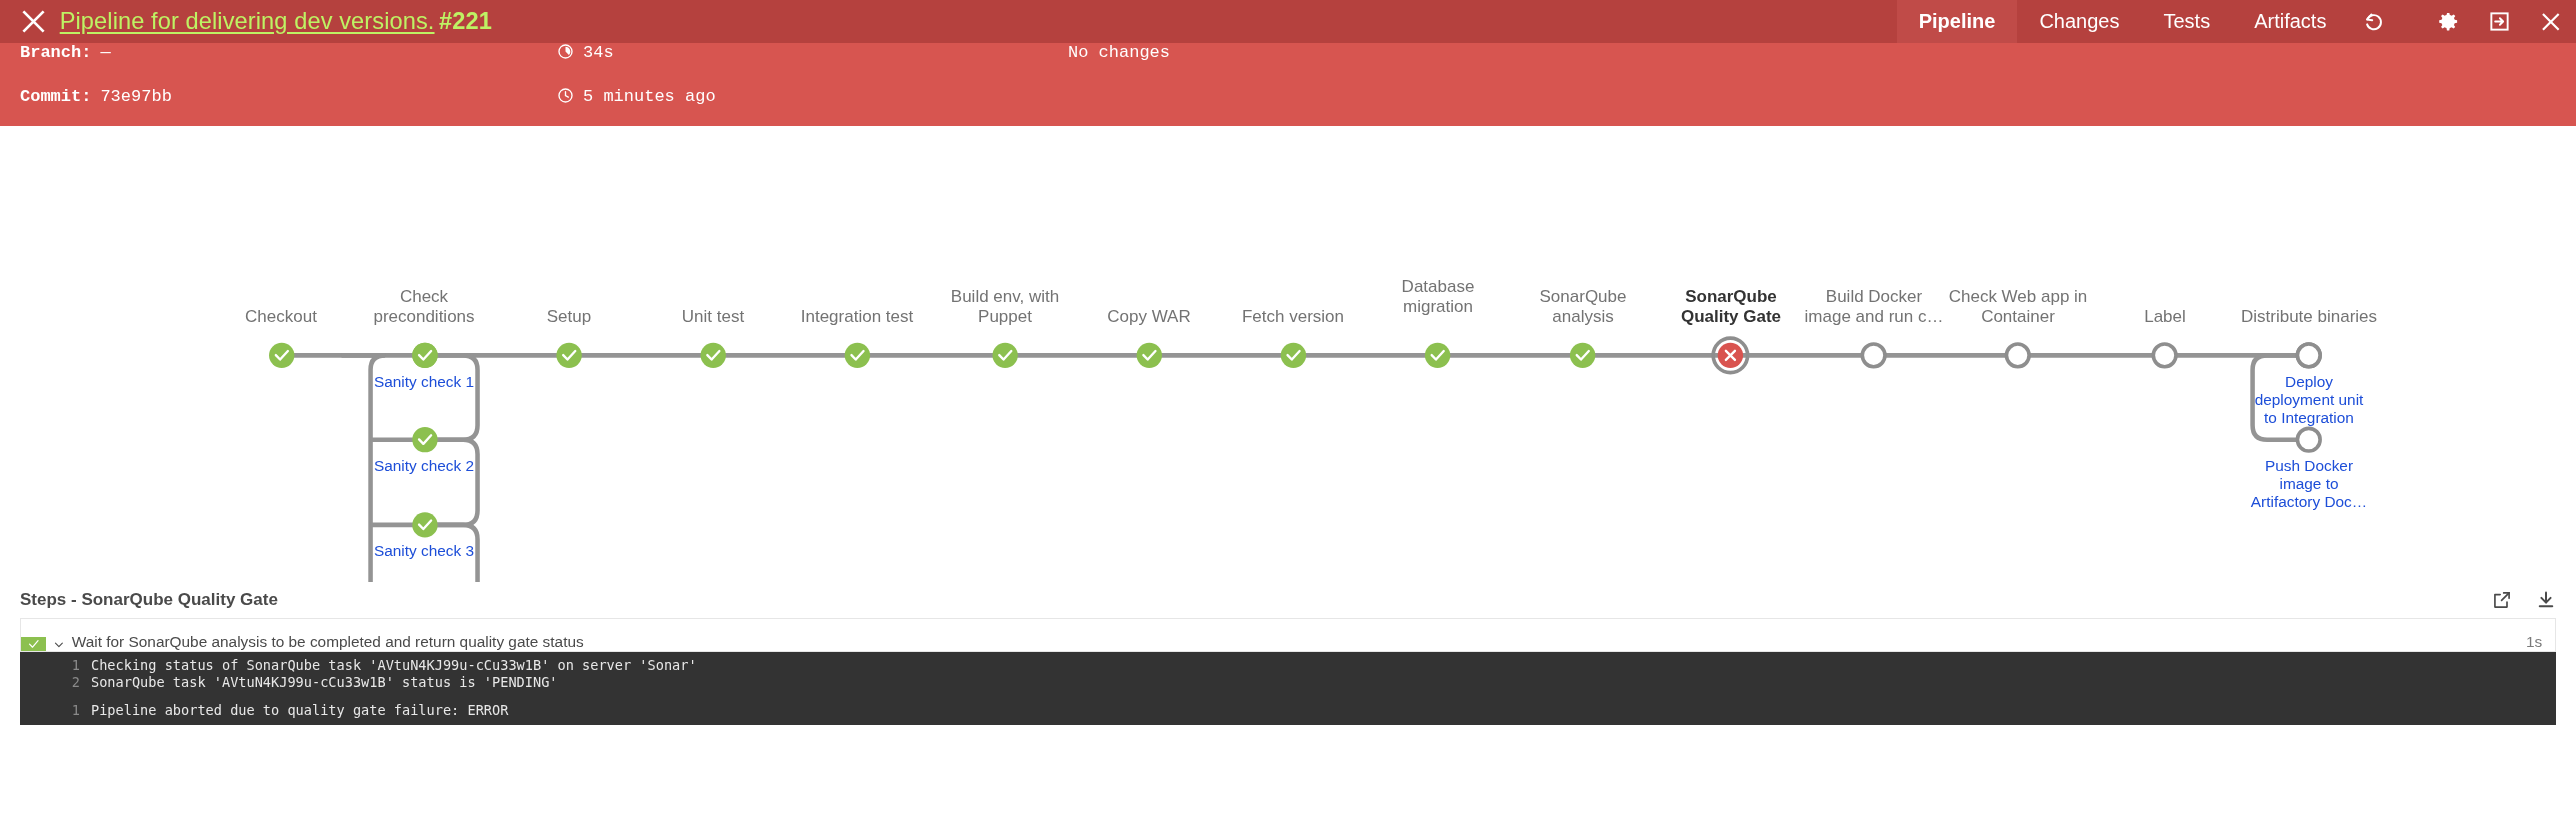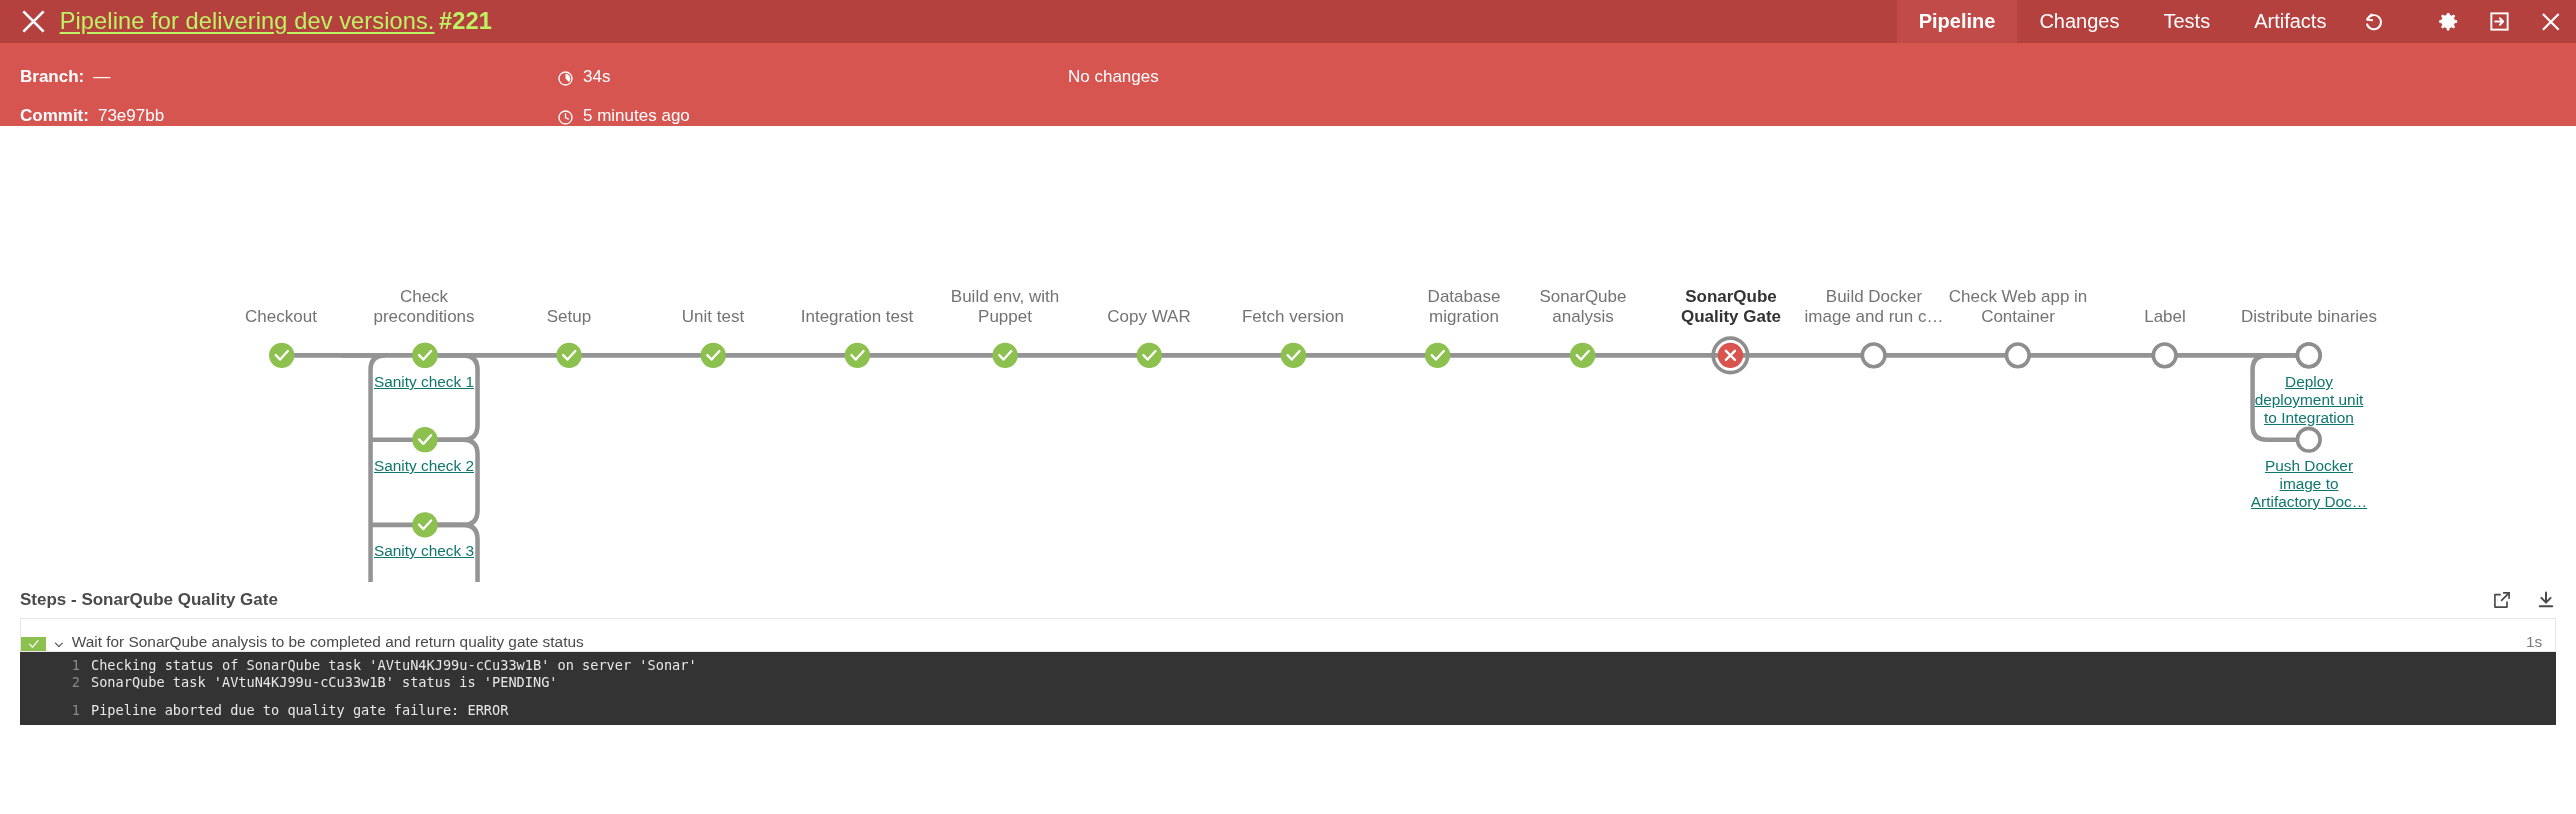--- a/index.html
+++ b/index.html
@@ -66,22 +66,23 @@
   .metabar {
     position: relative;
     height: 44px;
     background: #d75550;
     color: #fff;
     font-size: 17px;
   }
   .metabar.second { height: 39px; }
   .meta-row {
     position: absolute;
-    display: flex; align-items: flex-end;
+    display: flex; align-items: flex-start;
     white-space: nowrap;
+    font-family: Liberation Mono, monospace;
   }
   .meta-lab { font-weight: bold; margin-right: 9px; }
   .meta-ico { margin-right: 9px; display: flex; align-items: center; }
 
   
   .graph-wrap {
     position: relative;
     height: 456px;
     background: #fff;
     overflow: hidden;
@@ -93,26 +94,25 @@
     color: #737373;
     text-align: center;
     line-height: 20px;
     transform: translateX(-50%);
     cursor: pointer;
   }
   .stage-label.sel { font-weight: bold; color: #333; }
   .branch-label {
     position: absolute;
     font-size: 15.4px;
-    color: #0f766e;
+    color: #1d4ed8;
     text-align: center;
     line-height: 18px;
     transform: translateX(-50%);
     cursor: pointer;
-    text-decoration: underline;
   }
 
   
   .steps-header {
     position: relative;
     height: 36px;
     margin: 0 20px;
     display: flex; align-items: center; gap: 9px;
   }
   .steps-title { font-size: 17px; color: #4a4a4a; font-weight: bold; }
@@ -358,21 +358,21 @@
       <div class="stage-label" style="left: 1005px; top: 161px;">
         <div>Build env, with</div>
         <div>Puppet</div>
       </div>
       <div class="stage-label" style="left: 1149px; top: 181px;">
         <div>Copy WAR</div>
       </div>
       <div class="stage-label" style="left: 1293px; top: 181px;">
         <div>Fetch version</div>
       </div>
-      <div class="stage-label" style="left: 1438px; top: 161px; margin-left: 26px;">
+      <div class="stage-label" style="left: 1438px; top: 151px;">
         <div>Database</div>
         <div>migration</div>
       </div>
       <div class="stage-label" style="left: 1583px; top: 161px;">
         <div>SonarQube</div>
         <div>analysis</div>
       </div>
       <div class="stage-label sel" style="left: 1731px; top: 161px;">
         <div>SonarQube</div>
         <div>Quality Gate</div>

